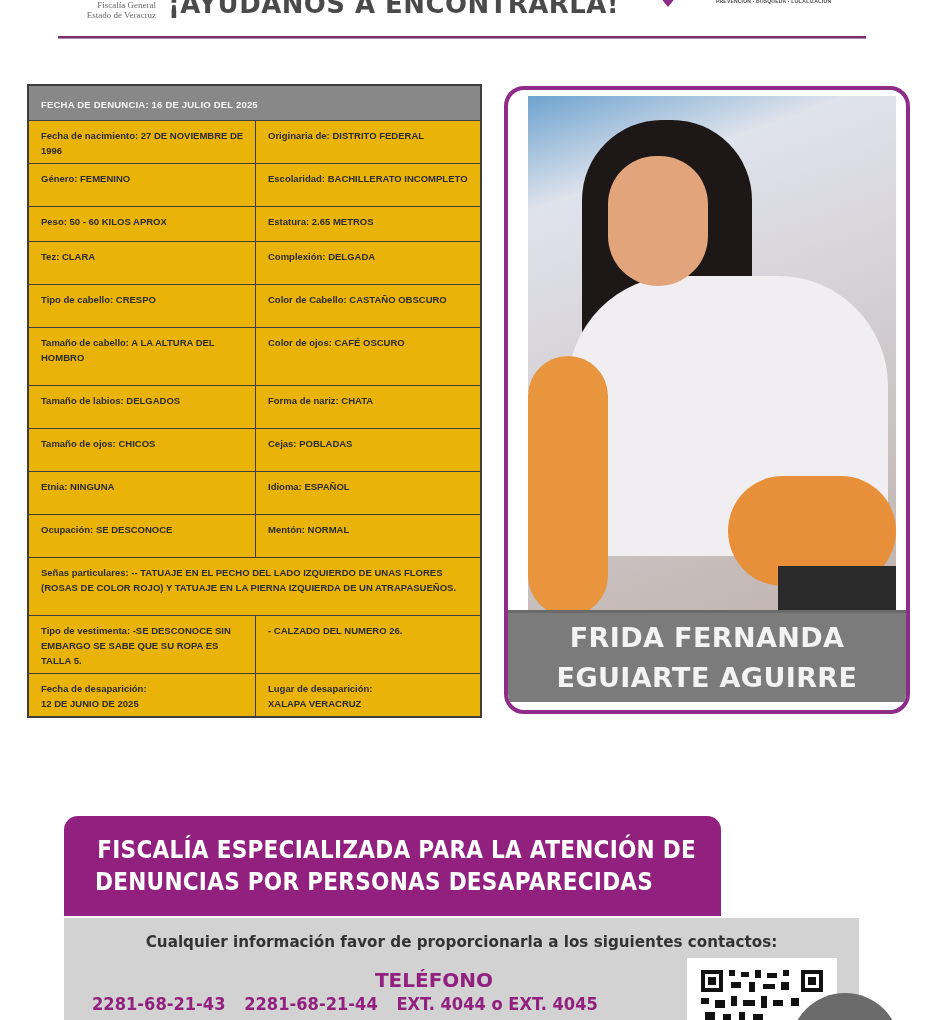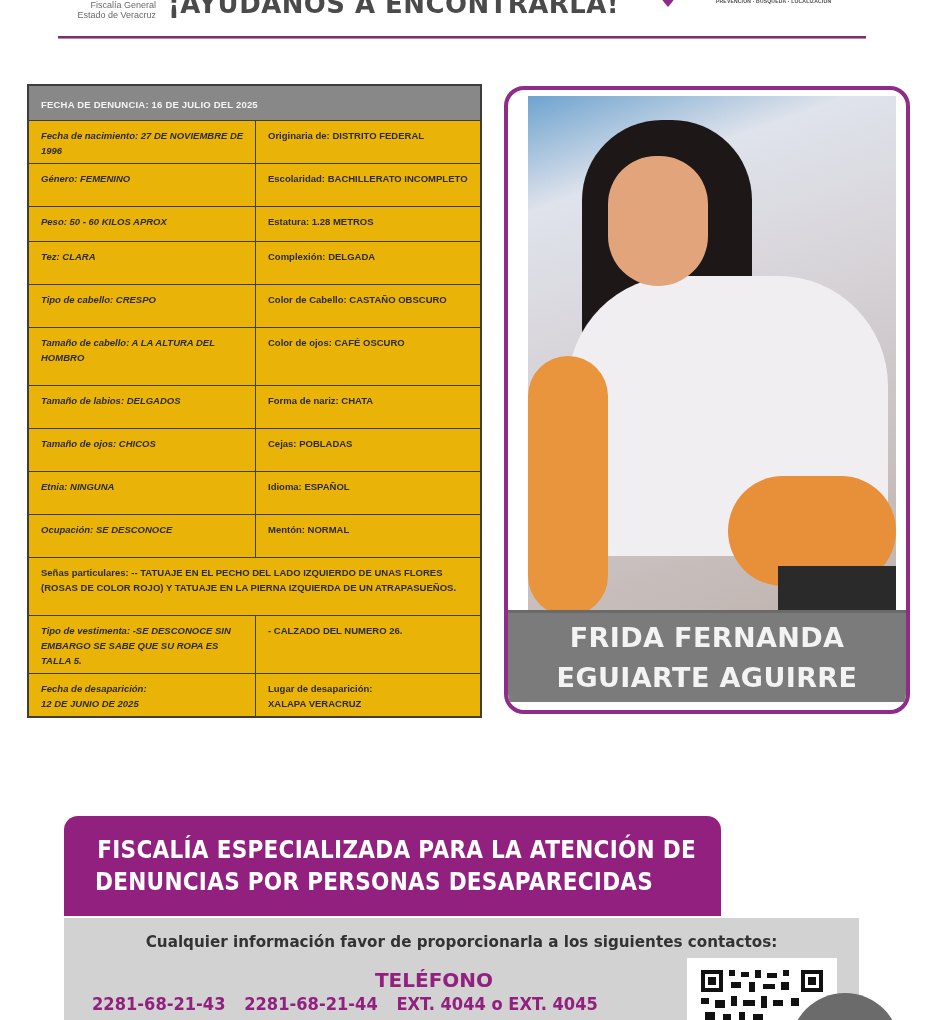--- a/index.html
+++ b/index.html
@@ -2,34 +2,34 @@
 <html><head>
 <meta charset="utf-8">
 <style>
   * { box-sizing: border-box; margin: 0; padding: 0; }
   html, body { width: 938px; height: 1020px; overflow: hidden; background: #ffffff; }
   body { position: relative; font-family: "Liberation Sans", sans-serif; }
 
   
   .hdr { position: absolute; left: 0; top: 0; width: 938px; height: 40px; }
   .agency { position: absolute; left: 68px; top: 0px; font-size: 9px; line-height: 10px; color: #6a6a6a; text-align: right; width: 88px; }
-  .agency span { display: block; }
+  .agency span { display: block; font-family: Liberation Serif, serif; }
   .headline { position: absolute; left: 168px; top: -12px; font-family: "DejaVu Sans", sans-serif; font-weight: bold; font-size: 27px; letter-spacing: 0.5px; color: #4a4a4a; transform: scaleX(0.96); transform-origin: left top; white-space: nowrap; }
   .heart { position: absolute; left: 656px; top: -8px; width: 24px; height: 16px; }
   .tagline { position: absolute; left: 716px; top: -2px; font-size: 5px; color: #4a4a4a; font-weight: bold; letter-spacing: 0.2px; white-space: nowrap; }
   .rule { position: absolute; left: 58px; top: 36px; width: 808px; height: 3px; background: #7b2d6e; border-bottom: 1px solid #b38aab; }
 
   
   .tbl { position: absolute; left: 27px; top: 84px; width: 455px; border: 2px solid #3d3d3d; background: #eab308; }
   .trow { display: flex; border-top: 1.5px solid #3d3d3d; }
   .trow:first-child { border-top: none; }
   .trow.head { background: #888888; height: 34px; align-items: center; }
   .trow.head .cell { color: #f4f4f4; font-size: 9.5px; font-weight: bold; padding-left: 12px; letter-spacing: 0.2px; }
   .cell { font-family: "Liberation Sans", sans-serif; font-size: 9.5px; line-height: 15px; color: #2c2c2c; padding: 7px 10px 5px 12px; font-weight: bold; }
-  .cell.l { width: 227px; border-right: 1.5px solid #3d3d3d; font-style: italic; }
+  .cell.l { width: 227px; border-right: 1.5px solid #3d3d3d; }
   .cell.r { flex: 1; }
   .cell.full { width: 100%; }
 
   
   .card { position: absolute; left: 504px; top: 86px; width: 406px; height: 628px; border: 4px solid #8e2c88; border-radius: 20px; background: #ffffff; overflow: hidden; }
   .photo { position: absolute; left: 20px; top: 6px; width: 368px; height: 514px; background: linear-gradient(160deg, #6ea3cf 0%, #dfe3ec 18%, #d9d6db 40%, #cfc9cc 60%, #bfb3ad 100%); overflow: hidden; }
   .photo .hair { position: absolute; left: 54px; top: 24px; width: 170px; height: 250px; border-radius: 80px 80px 40px 40px; background: #1d1817; }
   .photo .face { position: absolute; left: 80px; top: 60px; width: 100px; height: 130px; border-radius: 48px 48px 50px 50px; background: #e2a57b; }
   .photo .shirt { position: absolute; left: 40px; top: 180px; width: 320px; height: 280px; border-radius: 110px 110px 40px 40px; background: #f1eef2; }
   .photo .arm-l { position: absolute; left: 0px; top: 260px; width: 80px; height: 260px; border-radius: 40px; background: #e8953d; }
@@ -73,21 +73,21 @@
   <div class="trow" style="height:43px">
     <div class="cell l">Fecha de nacimiento:  27 DE NOVIEMBRE  DE 1996</div>
     <div class="cell r">Originaria  de: DISTRITO  FEDERAL</div>
   </div>
   <div class="trow" style="height:43px">
     <div class="cell l">Género: FEMENINO</div>
     <div class="cell r">Escolaridad:  BACHILLERATO INCOMPLETO</div>
   </div>
   <div class="trow" style="height:35px">
     <div class="cell l">Peso: 50 - 60 KILOS APROX</div>
-    <div class="cell r">Estatura:  1.28 METROS</div>
+    <div class="cell r">Estatura:  2.65 METROS</div>
   </div>
   <div class="trow" style="height:43px">
     <div class="cell l">Tez:  CLARA</div>
     <div class="cell r">Complexión:  DELGADA</div>
   </div>
   <div class="trow" style="height:43px">
     <div class="cell l">Tipo de cabello: CRESPO</div>
     <div class="cell r">Color de Cabello: CASTAÑO  OBSCURO</div>
   </div>
   <div class="trow" style="height:58px">

